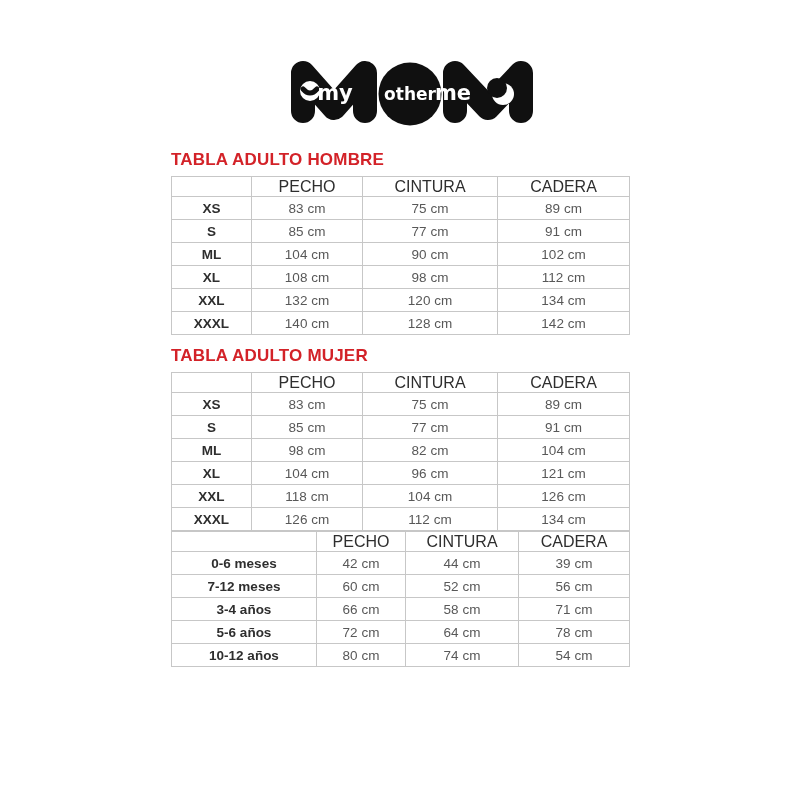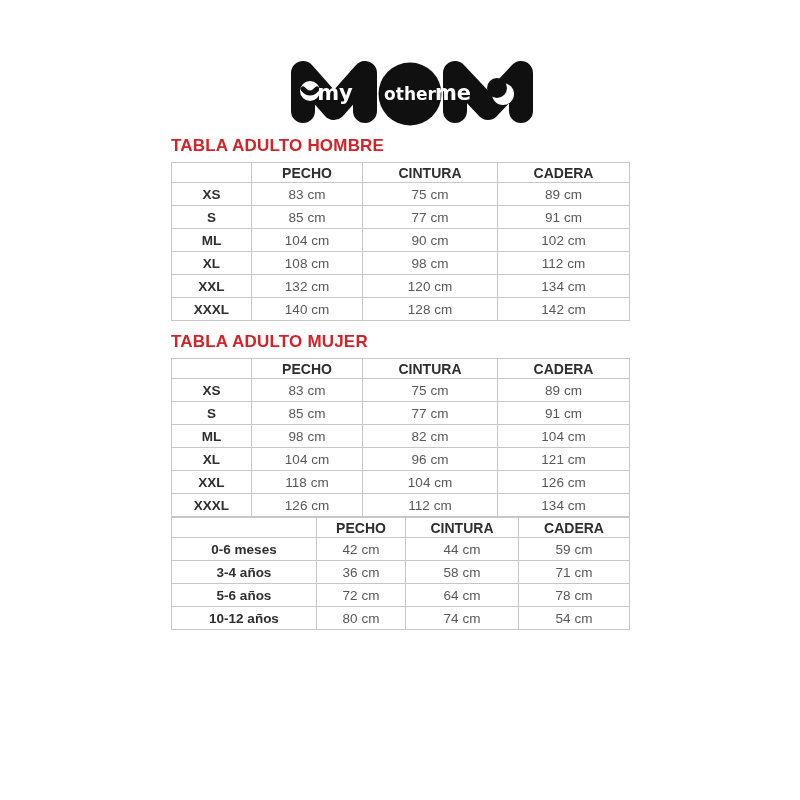--- a/index.html
+++ b/index.html
@@ -42,40 +42,40 @@
   }
   h2.tbl-title {
     color: var(--red, #d32228);
     font-size: 17px;
     line-height: 19px;
     font-weight: bold;
     margin: 11px 0 7px 0;
     letter-spacing: 0.2px;
   }
   section.tbl-section:first-of-type h2.tbl-title {
-    margin-top: 2px;
+    margin-top: 16px;
   }
   table.size-table {
     border-collapse: collapse;
     table-layout: fixed;
     width: 458px;
   }
   table.size-table th,
   table.size-table td {
     border: 1px solid var(--border, #c7c7c7);
     text-align: center;
     vertical-align: middle;
     padding: 0;
     overflow: hidden;
     white-space: nowrap;
   }
   table.size-table th {
-    font-size: 14px;
+    font-size: 16px;
     height: 19px;
-    font-weight: bold;
+    font-weight: normal;
     color: var(--dark, #2e2e2e);
   }
   table.size-table td {
     font-size: 13.5px;
     height: 22px;
     color: var(--gray, #585858);
   }
   table.size-table td.size {
     font-weight: bold;
     color: var(--dark, #2e2e2e);
@@ -250,25 +250,31 @@
                 <th>PECHO</th>
                 <th>CINTURA</th>
                 <th>CADERA</th>
               </tr>
             </thead>
             <tbody>
               <tr>
                 <td class="size">0-6 meses</td>
                 <td>42 cm</td>
                 <td>44 cm</td>
-                <td>59 cm</td>
+                <td>39 cm</td>
+              </tr>
+              <tr>
+                <td class="size">7-12 meses</td>
+                <td>60 cm</td>
+                <td>52 cm</td>
+                <td>56 cm</td>
               </tr>
               <tr>
                 <td class="size">3-4 años</td>
-                <td>36 cm</td>
+                <td>66 cm</td>
                 <td>58 cm</td>
                 <td>71 cm</td>
               </tr>
               <tr>
                 <td class="size">5-6 años</td>
                 <td>72 cm</td>
                 <td>64 cm</td>
                 <td>78 cm</td>
               </tr>
               <tr>

